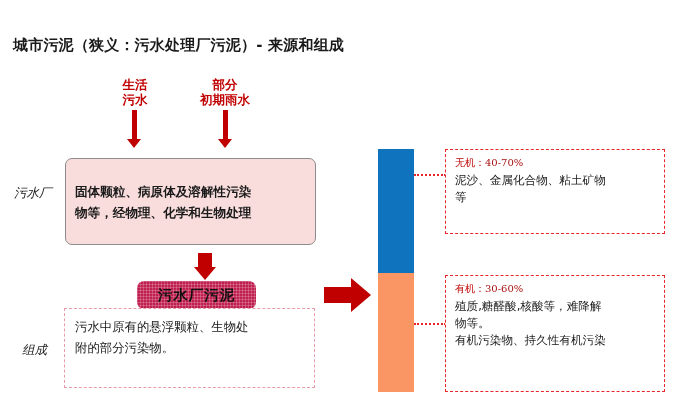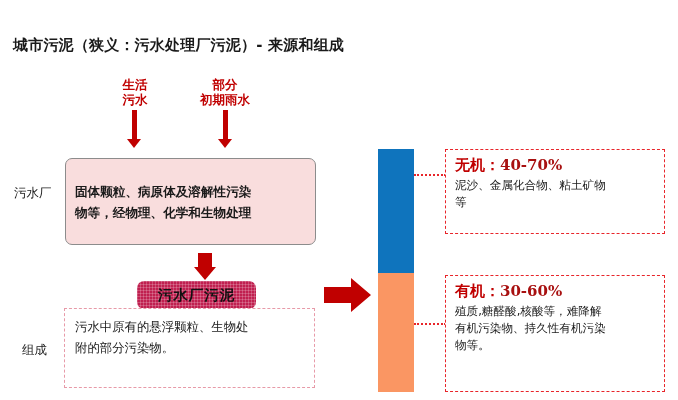--- a/index.html
+++ b/index.html
@@ -34,20 +34,21 @@
     position:absolute;width:0;height:0;
     border-left:7px solid transparent;
     border-right:7px solid transparent;
     border-top:9px solid #C00000;
   }
 
   
   .row-label{
     position:absolute;font-size:12.5px;color:#1a1a1a;
     white-space:nowrap;
+    font-style:italic;
   }
 
   
   .pink-box{
     position:absolute;
     background:#F9DDDD;
     border:1.2px solid #8C8C8C;
     border-radius:7px;
     box-sizing:border-box;
     display:flex;flex-direction:column;
@@ -108,21 +109,21 @@
 
   
   .info-box{
     position:absolute;
     background:#ffffff;
     border:1.6px dashed #E8252A;
     box-sizing:border-box;
     padding:6px 8px 6px 9px;
   }
   .info-head{
-    font-size:15px;font-weight:bold;color:#C00000;
+    font-size:10px;font-weight:normal;color:#C00000;
     white-space:nowrap;margin-bottom:2px;
   }
   .info-head .pct{color:#A81010;font-family:"DejaVu Serif","Liberation Serif",serif;}
   .info-body{
     font-size:11.6px;color:#1a1a1a;line-height:17px;
   }
   .info-body .line{white-space:nowrap;}
 </style>
 </head>
 <body>
@@ -186,18 +187,18 @@
       <div class="line">等</div>
     </div>
   </div>
 
   <div class="info-box" style="left:445px;top:250px;width:220px;height:117px;">
     <div class="info-head">
       <span>有机：</span><span class="pct">30-60%</span>
     </div>
     <div class="info-body">
       <div class="line">殖质,糖醛酸,核酸等，难降解</div>
+      <div class="line">物等。</div>
       <div class="line">有机污染物、持久性有机污染</div>
-      <div class="line">物等。</div>
     </div>
   </div>
 
 </div>
 
 </body></html>

